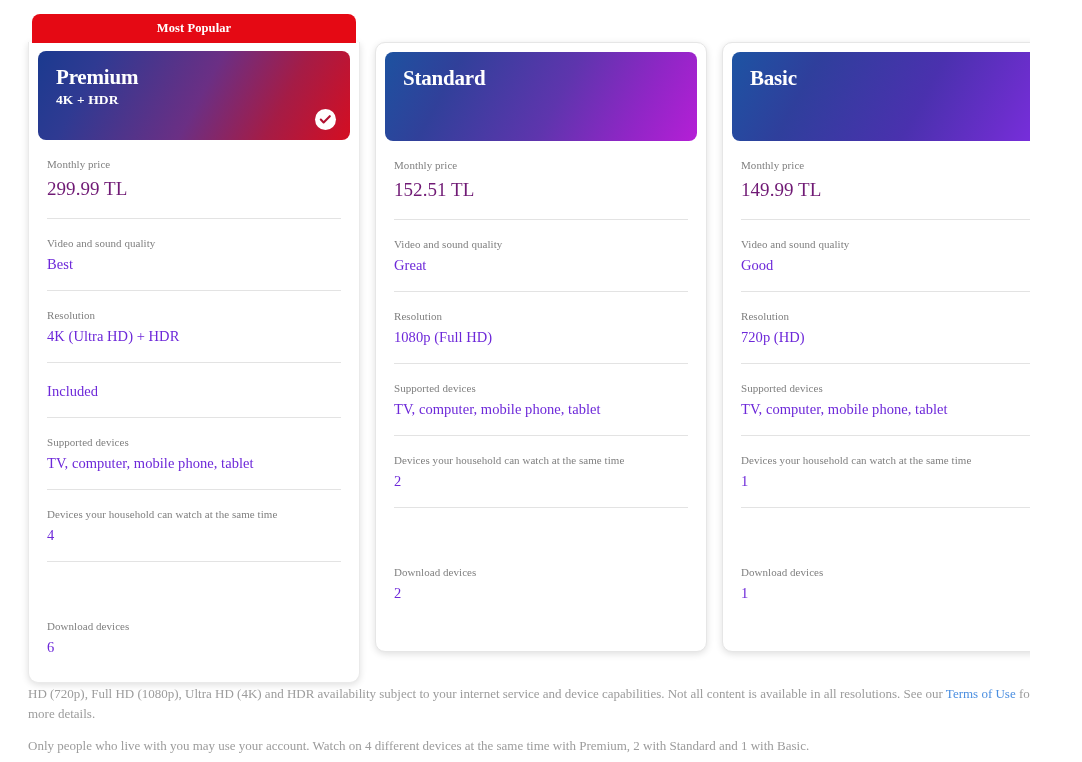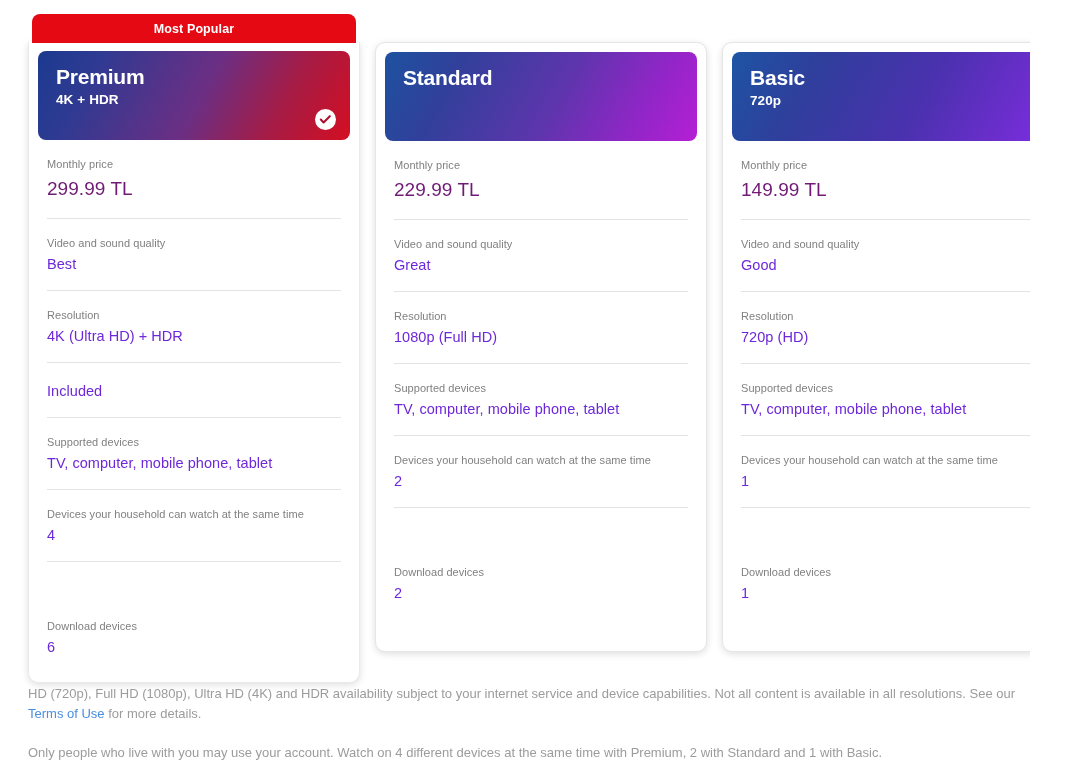--- a/index.html
+++ b/index.html
@@ -11,20 +11,21 @@
     font-family: "Liberation Sans", sans-serif;
     -webkit-font-smoothing: antialiased;
   }
 
   .page {
     position: relative;
     width: 1030px;
     height: 762px;
     background: #ffffff;
     overflow: hidden;
+    font-family: Liberation Serif, serif;
   }
 
   
   .plans {
     position: absolute;
     left: 0;
     top: 0;
     width: 1082px;
     display: flex;
     align-items: flex-start;
@@ -145,21 +146,21 @@
   
   .footer {
     position: absolute;
     left: 28px;
     top: 684px;
     width: 1014px;
     color: #9c9c9c;
     font-size: 13px;
     line-height: 1.52;
   }
-  .footer p + p { margin-top: 19px; }
+  .footer p + p { margin-top: 12px; }
   .footer a {
     color: #4a8ee0;
     text-decoration: none;
   }
 </style>
 </head>
 <body>
 
 <div class="page">
 
@@ -208,21 +209,21 @@
         </div>
       </div>
       <div class="plan-col">
         <div class="card">
           <div class="plan-head standard">
             <div class="plan-name">Standard</div>
           </div>
           <div class="features">
             <div class="feature">
               <div class="feature-label">Monthly price</div>
-              <div class="feature-value price">229.99 TL</div>
+              <div class="feature-value price">152.51 TL</div>
             </div>
             <div class="feature">
               <div class="feature-label">Video and sound quality</div>
               <div class="feature-value">Great</div>
             </div>
             <div class="feature">
               <div class="feature-label">Resolution</div>
               <div class="feature-value">1080p (Full HD)</div>
             </div>
             <div class="feature">
@@ -237,21 +238,20 @@
               <div class="feature-label">Download devices</div>
               <div class="feature-value">2</div>
             </div>
           </div>
         </div>
       </div>
       <div class="plan-col">
         <div class="card">
           <div class="plan-head basic">
             <div class="plan-name">Basic</div>
-            <div class="plan-quality">720p</div>
           </div>
           <div class="features">
             <div class="feature">
               <div class="feature-label">Monthly price</div>
               <div class="feature-value price">149.99 TL</div>
             </div>
             <div class="feature">
               <div class="feature-label">Video and sound quality</div>
               <div class="feature-value">Good</div>
             </div>

